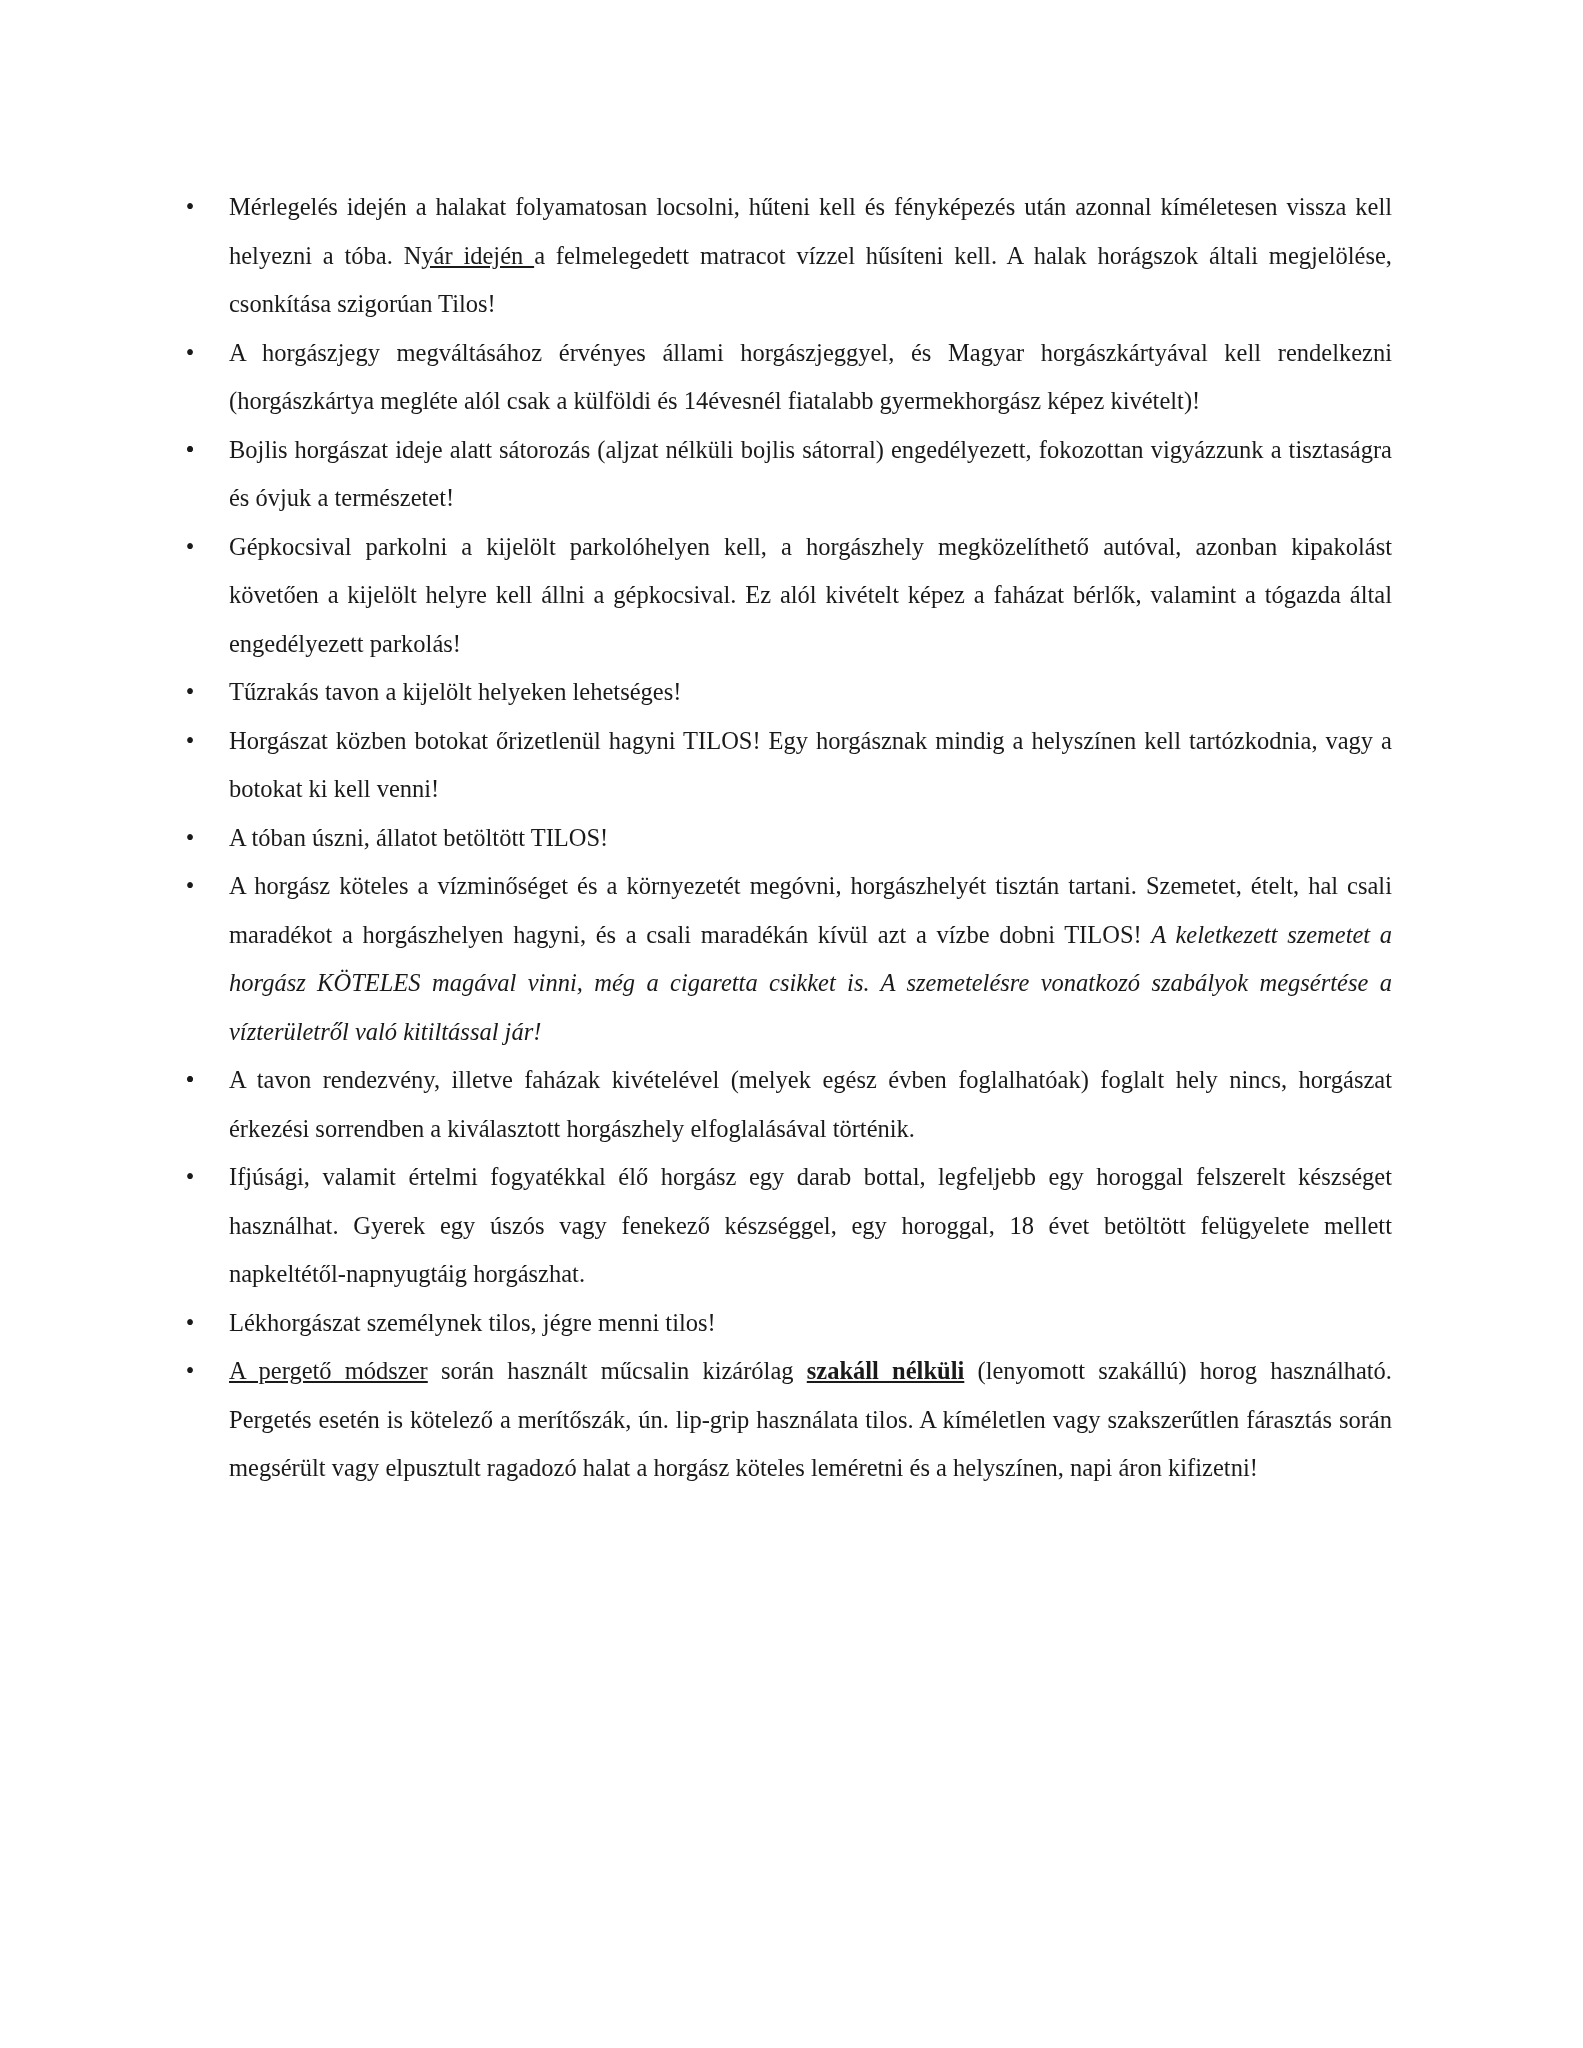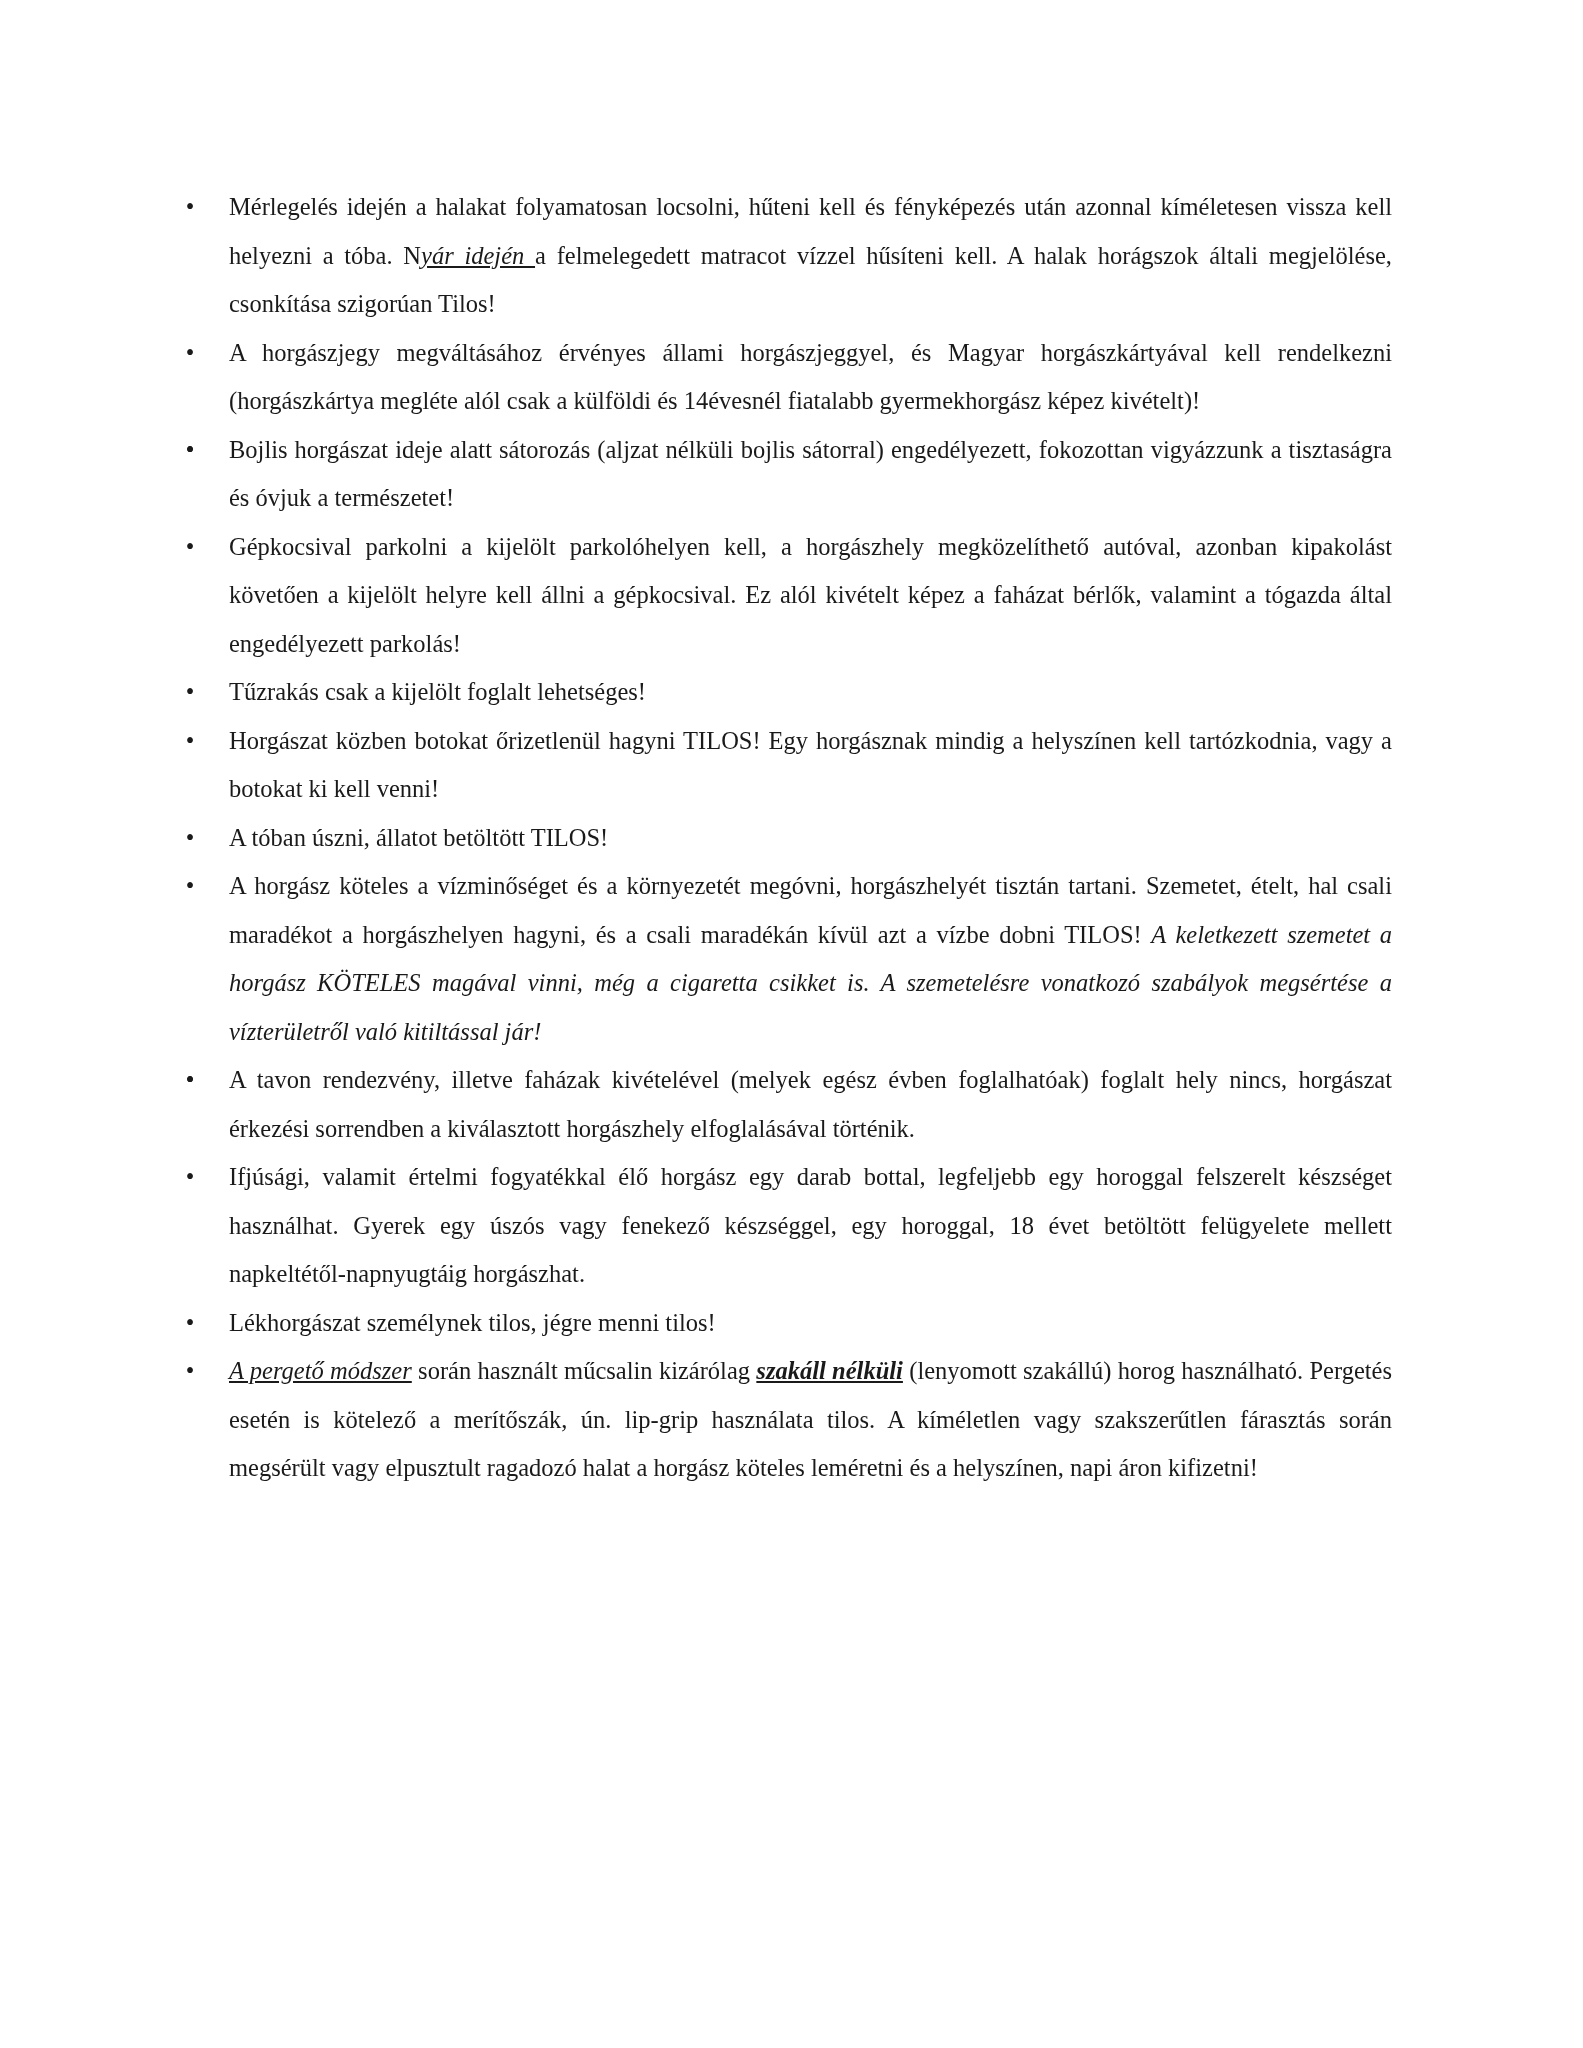--- a/index.html
+++ b/index.html
@@ -12,36 +12,36 @@
     margin:0; padding:0; list-style:none;
     font-family:"Liberation Serif", "DejaVu Serif", serif;
     font-size:24.5px; line-height:48.5px; color:#1a1a1a;
   }
   ul.rules li {
     position:relative; text-align:justify; margin:0; padding:0;
   }
   ul.rules li .bullet {
     position:absolute; left:-45px; top:0; width:12px; text-align:center;
   }
-  .u { text-decoration:underline;font-style:italic; }
+  .u { text-decoration:underline; }
   .b { font-weight:bold; }
   .i { font-style:italic; }
 </style>
 </head>
 <body>
 
 <div class="page">
   <ul class="rules" id="rules-list">
 
     <li><span class="bullet">•</span><span class="txt"><span>Mérlegelés idején a halakat folyamatosan locsolni, hűteni kell és fényképezés után azonnal kíméletesen vissza kell helyezni a tóba. N</span><span class="u">yár idején </span><span>a felmelegedett matracot vízzel hűsíteni kell. A halak horágszok általi megjelölése, csonkítása szigorúan Tilos!</span></span></li>
     <li><span class="bullet">•</span><span class="txt"><span>A horgászjegy megváltásához érvényes állami horgászjeggyel, és Magyar horgászkártyával  kell rendelkezni (horgászkártya megléte alól csak a külföldi és 14évesnél fiatalabb gyermekhorgász képez kivételt)!</span></span></li>
     <li><span class="bullet">•</span></li>
     <li><span class="bullet">•</span><span class="txt"><span>Bojlis horgászat ideje alatt sátorozás (aljzat nélküli bojlis sátorral) engedélyezett, fokozottan vigyázzunk a tisztaságra és óvjuk a természetet!</span></span></li>
     <li><span class="bullet">•</span><span class="txt"><span>Gépkocsival parkolni a kijelölt parkolóhelyen kell, a horgászhely megközelíthető autóval, azonban kipakolást követően a kijelölt helyre kell állni a gépkocsival. Ez alól kivételt képez a faházat bérlők, valamint a tógazda által engedélyezett parkolás!</span></span></li>
-    <li><span class="bullet">•</span><span class="txt"><span>Tűzrakás csak a kijelölt foglalt lehetséges!</span></span></li>
+    <li><span class="bullet">•</span><span class="txt"><span>Tűzrakás tavon a kijelölt helyeken lehetséges!</span></span></li>
     <li><span class="bullet">•</span><span class="txt"><span>Horgászat közben botokat őrizetlenül hagyni TILOS! Egy horgásznak mindig a helyszínen kell tartózkodnia, vagy a botokat ki kell venni!</span></span></li>
     <li><span class="bullet">•</span><span class="txt"><span>A tóban úszni, állatot betöltött TILOS!</span></span></li>
     <li><span class="bullet">•</span><span class="txt"><span>A horgász köteles a vízminőséget és a környezetét megóvni, horgászhelyét tisztán tartani. Szemetet, ételt, hal csali maradékot a horgászhelyen hagyni, és a csali maradékán kívül azt a vízbe dobni TILOS! </span><span class="i">A keletkezett szemetet a horgász KÖTELES magával vinni, még a cigaretta csikket is. A szemetelésre vonatkozó szabályok megsértése a vízterületről való kitiltással jár!</span></span></li>
     <li><span class="bullet">•</span></li>
     <li><span class="bullet">•</span><span class="txt"><span>A tavon rendezvény, illetve faházak kivételével (melyek egész évben foglalhatóak) foglalt hely nincs, horgászat érkezési sorrendben a kiválasztott horgászhely elfoglalásával történik.</span></span></li>
     <li><span class="bullet">•</span><span class="txt"><span>Ifjúsági, valamit értelmi fogyatékkal élő horgász egy darab bottal, legfeljebb egy horoggal felszerelt készséget használhat. Gyerek egy úszós vagy fenekező készséggel, egy horoggal, 18 évet betöltött felügyelete mellett napkeltétől-napnyugtáig horgászhat.</span></span></li>
     <li><span class="bullet">•</span><span class="txt"><span>Lékhorgászat személynek tilos, jégre menni tilos!</span></span></li>
     <li><span class="bullet">•</span><span class="txt"><span class="u">A pergető módszer</span><span> során használt műcsalin kizárólag </span><span class="u b">szakáll nélküli</span><span> (lenyomott szakállú) horog használható. Pergetés esetén is kötelező a merítőszák, ún. lip-grip használata tilos. A kíméletlen vagy szakszerűtlen fárasztás során megsérült vagy elpusztult ragadozó halat a horgász köteles leméretni és a helyszínen, napi áron kifizetni!</span></span></li>
   </ul>
 </div>

